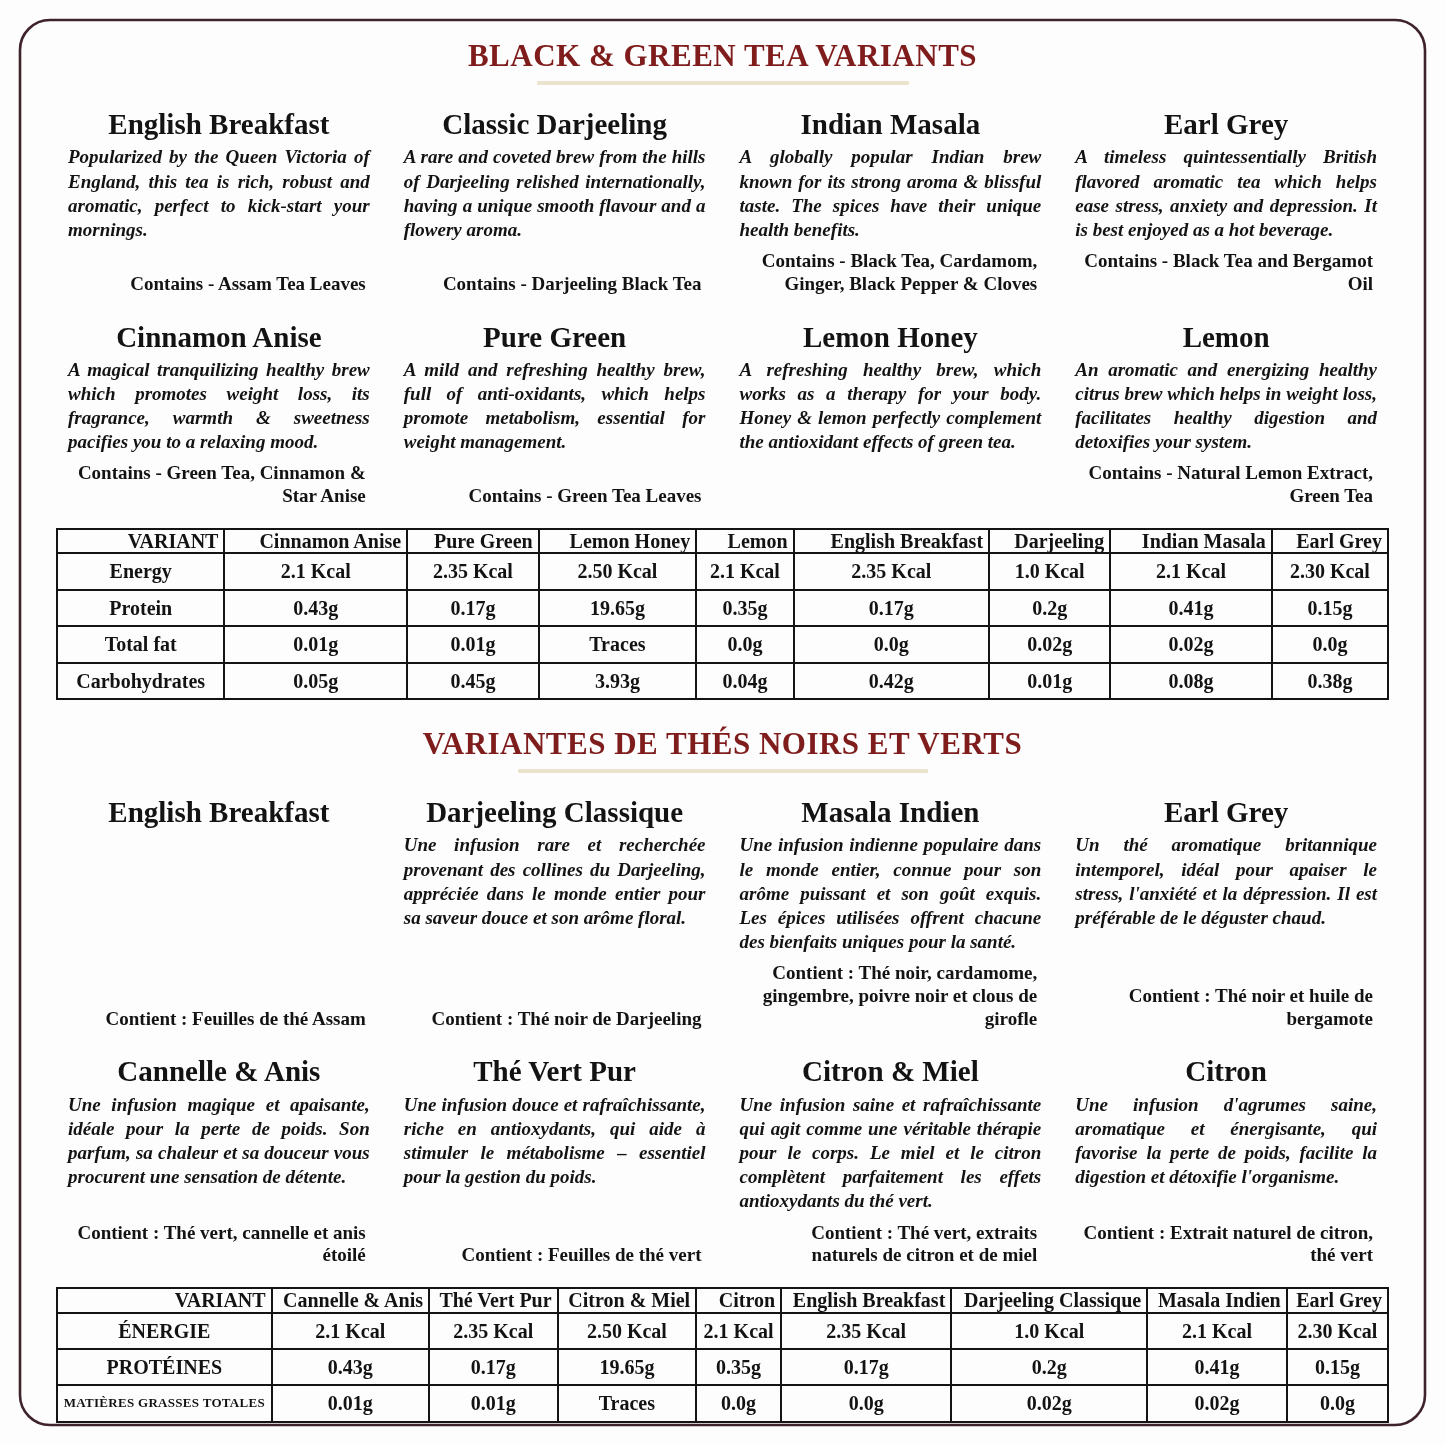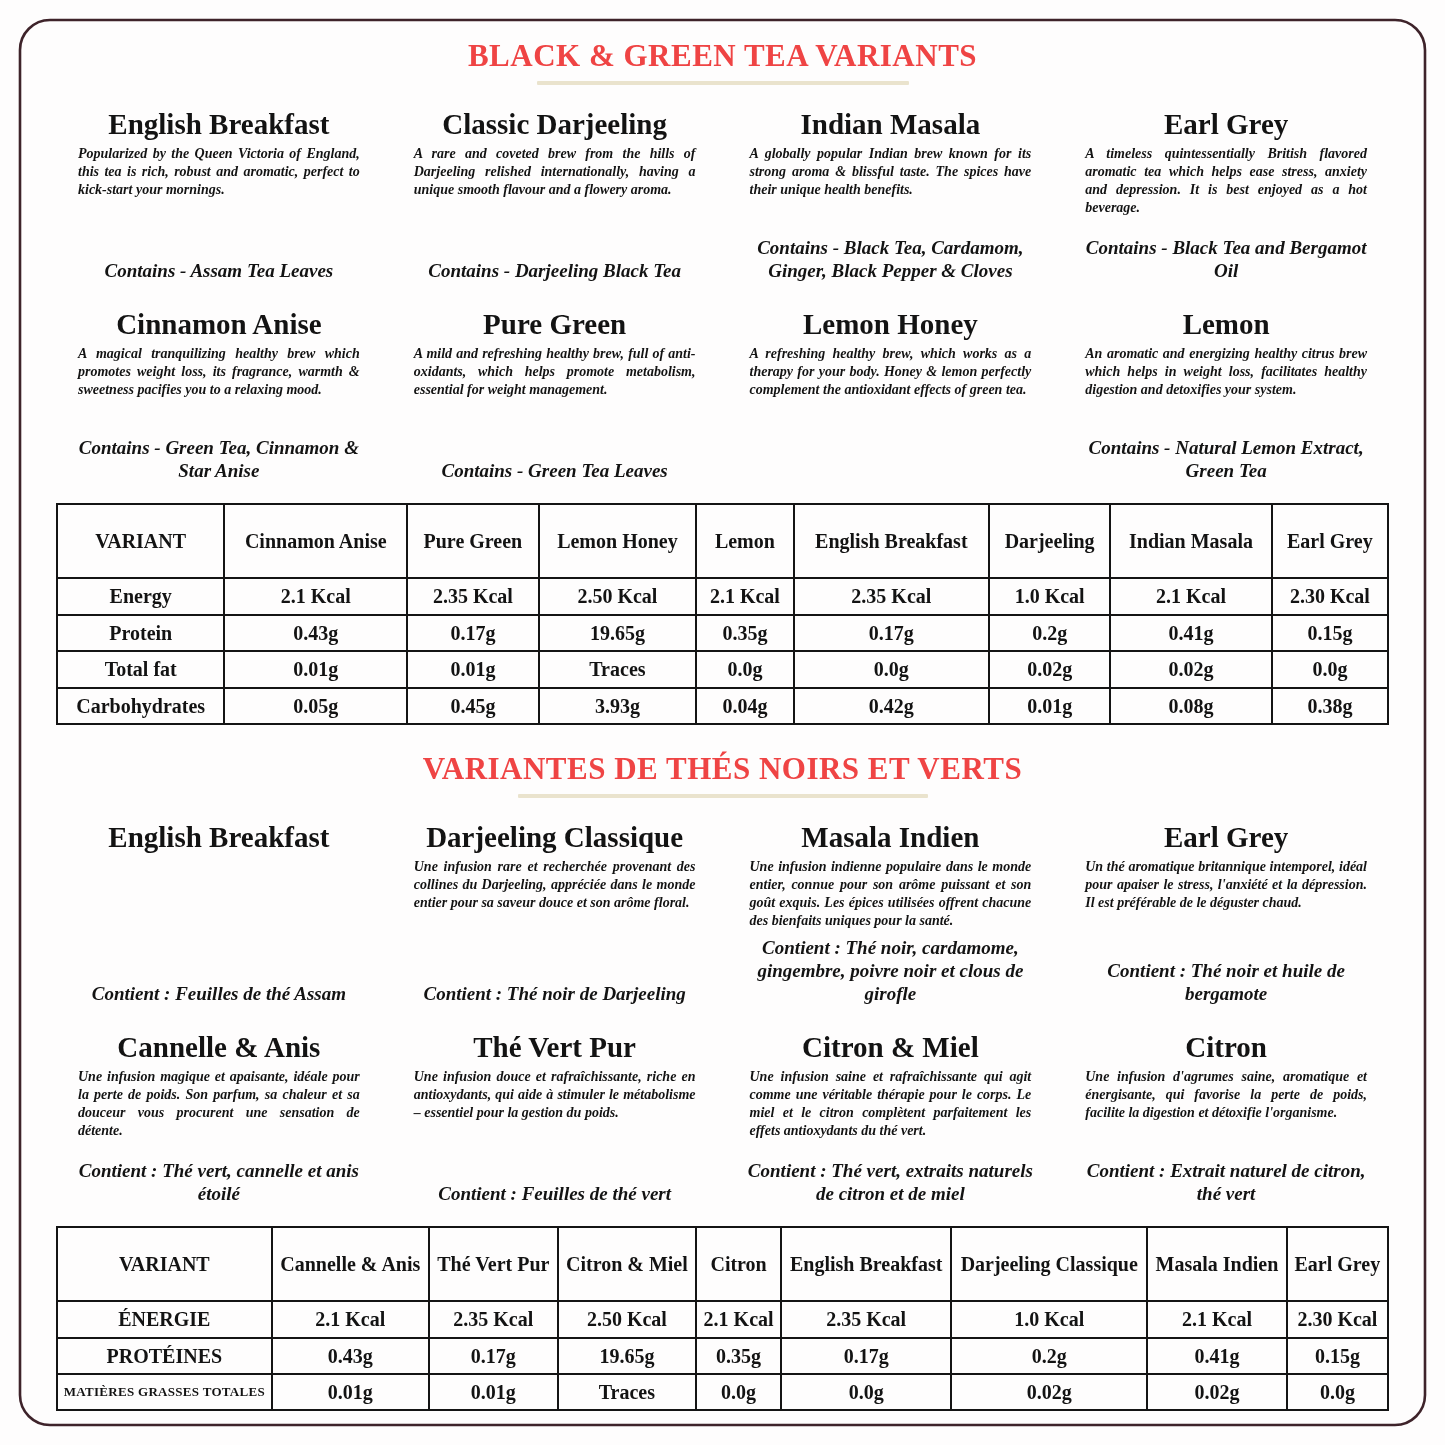--- a/index.html
+++ b/index.html
@@ -10,60 +10,60 @@
     font-family:"Liberation Serif", serif;
     color:#131313;
     overflow:hidden;
     box-sizing:border-box;
   }
   .frame{position:absolute;inset:0;pointer-events:none;}
   .content{position:relative;padding:38px 0 0 0;}
   .section-title{
     margin:0;text-align:center;
     font-size:31px;font-weight:bold;letter-spacing:0.5px;
-    color:#ef4444;
+    color:#7f1d1d;
   }
   .section-title.fr{margin-top:26px;}
   .title-underline{height:4px;margin:7px auto 0;border-radius:1px;}
   .u-en{width:372px;}
   .u-fr{width:410px;}
   .tea-grid{
     display:grid;grid-template-columns:repeat(4,1fr);
     column-gap:30px;row-gap:4px;
     padding:0 66px;margin-top:12px;
   }
   .tea-cell{display:flex;flex-direction:column;min-height:196px;}
   .tea-name{
     margin:12px 0 6px;text-align:center;
     font-size:29px;font-weight:bold;line-height:1.05;
   }
   .tea-desc{
-    margin:0 12px;text-align:justify;
-    font-size:14px;font-weight:bold;font-style:italic;
+    margin:0 2px;text-align:justify;
+    font-size:19px;font-weight:bold;font-style:italic;
     line-height:1.27;
   }
   .tea-contains{
     margin:auto 0 0;padding:8px 6px 10px;
-    text-align:center;
-    font-size:19px;font-weight:bold;font-style:italic;
+    text-align:right;
+    font-size:19px;font-weight:bold;
     line-height:1.2;
   }
   .nutri-table{
     width:1333px;margin:10px auto 0;
     border-collapse:collapse;
     font-size:20px;font-weight:bold;
     table-layout:auto;
   }
   .nutri-table th,.nutri-table td{
     border:2px solid #141414;
     text-align:center;vertical-align:middle;
     padding:6px 5px;line-height:1.12;
     font-weight:bold;
   }
-  .nutri-table thead th{padding:25px 5px;}
+  .nutri-table thead th{padding:0 5px;text-align:right;}
   .nutri-table th.small-label{font-size:13px;letter-spacing:0.3px;padding:4px 2px;}
   .nutri-table tbody th:first-child{font-size:20px;margin-left:27px;}
   .nutri-table tbody th.small-label{font-size:13px;}
 </style>
 </head>
 <body>
 
 <div class="page">
 
   <svg class="frame" width="1445" height="1445" viewBox="0 0 1445 1445" aria-hidden="true">

